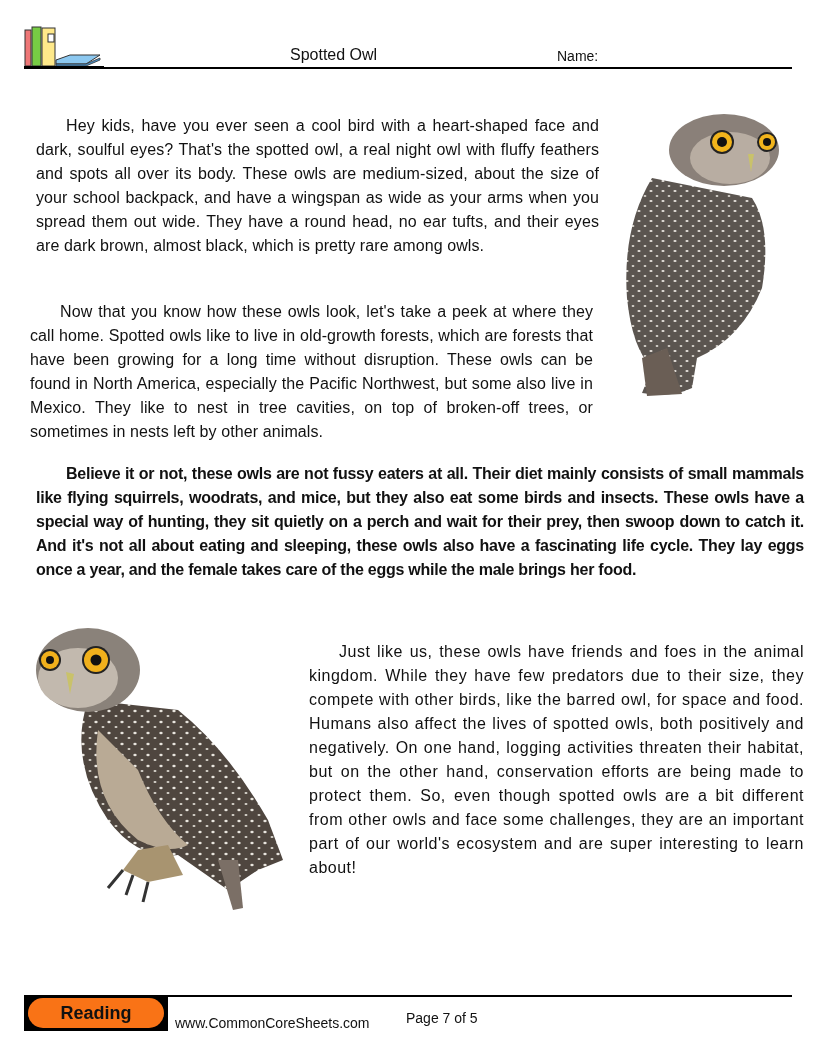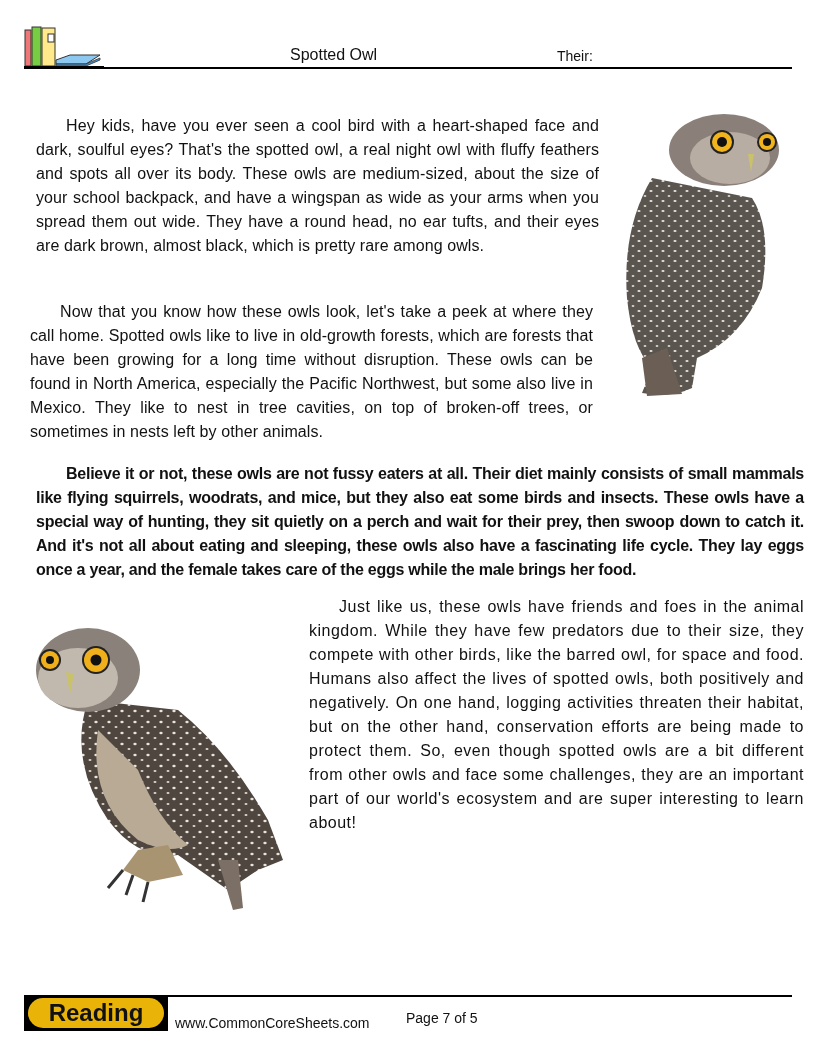--- a/index.html
+++ b/index.html
@@ -8,47 +8,47 @@
   .logo { position:absolute; left:24px; top:24px; width:80px; height:44px; }
   .title { position:absolute; left:290px; top:46px; font-size:16px; }
   .name-label { position:absolute; left:557px; top:48px; font-size:14px; }
   .header-rule { position:absolute; left:24px; top:67px; width:768px; height:2px; background:#000; }
 
   .para { position:absolute; font-size:16px; line-height:24px; text-align:justify; margin:12px;
           text-indent:30px; letter-spacing:0.1px; }
   .p1 { left:24px; top:102px; width:563px; }
   .p2 { left:18px; top:288px; width:563px; }
   .p3 { left:24px; top:450px; width:768px; letter-spacing:-0.25px;font-weight:bold; }
-  .p4 { left:297px; top:583px; width:495px; letter-spacing:0.5px; }
+  .p4 { left:297px; top:628px; width:495px; letter-spacing:0.5px; }
 
   .owl1 { position:absolute; left:612px; top:108px; width:176px; height:292px; }
   .owl2 { position:absolute; left:28px; top:620px; width:260px; height:290px; }
 
   .footer-rule { position:absolute; left:24px; top:995px; width:768px; height:1.5px; background:#000; }
   .footer-badge { position:absolute; left:24px; top:995px; width:144px; height:36px; background:#000; }
-  .footer-pill { position:absolute; left:28px; top:998px; width:136px; height:30px; background:#eab308;
+  .footer-pill { position:absolute; left:28px; top:998px; width:136px; height:30px; background:#f97316;
                  border-radius:15px; display:flex; align-items:center; justify-content:center;
-                 font-weight:bold; font-size:24px; }
+                 font-weight:bold; font-size:18px; }
   .footer-url { position:absolute; left:175px; top:1015px; font-size:14px; }
   .footer-page { position:absolute; left:406px; top:1010px; font-size:14px; }
 </style>
 </head>
 <body>
 
 <svg class="logo" viewBox="0 0 80 44">
   <rect x="1" y="6" width="6" height="36" fill="#e77" stroke="#333" stroke-width="1"></rect>
   <rect x="8" y="3" width="9" height="39" fill="#7c4" stroke="#333" stroke-width="1"></rect>
   <rect x="18" y="4" width="13" height="38" fill="#ffe98a" stroke="#333" stroke-width="1"></rect>
   <rect x="24" y="10" width="6" height="8" fill="#fff" stroke="#333" stroke-width="1"></rect>
   <polygon points="32,36 46,31 76,31 62,40 32,40" fill="#8cc8f0" stroke="#333" stroke-width="1"></polygon>
   <polygon points="32,40 62,40 76,34 76,36 62,42 32,42" fill="#4a90c8" stroke="#333" stroke-width="0.8"></polygon>
   <rect x="0" y="42" width="80" height="2" fill="#000"></rect>
 </svg>
 <div class="title">Spotted Owl</div>
-<div class="name-label">Their:</div>
+<div class="name-label">Name:</div>
 <div class="header-rule"></div>
 
 <svg class="owl1" viewBox="0 0 176 292">
   <defs>
     <pattern id="spots1" width="12" height="10" patternUnits="userSpaceOnUse">
       <rect width="12" height="10" fill="#5b5550"></rect>
       <ellipse cx="3" cy="3" rx="1.6" ry="1.1" fill="#e6e2dc"></ellipse>
       <ellipse cx="9" cy="8" rx="1.4" ry="1" fill="#d8d4ce"></ellipse>
     </pattern>
   </defs>

